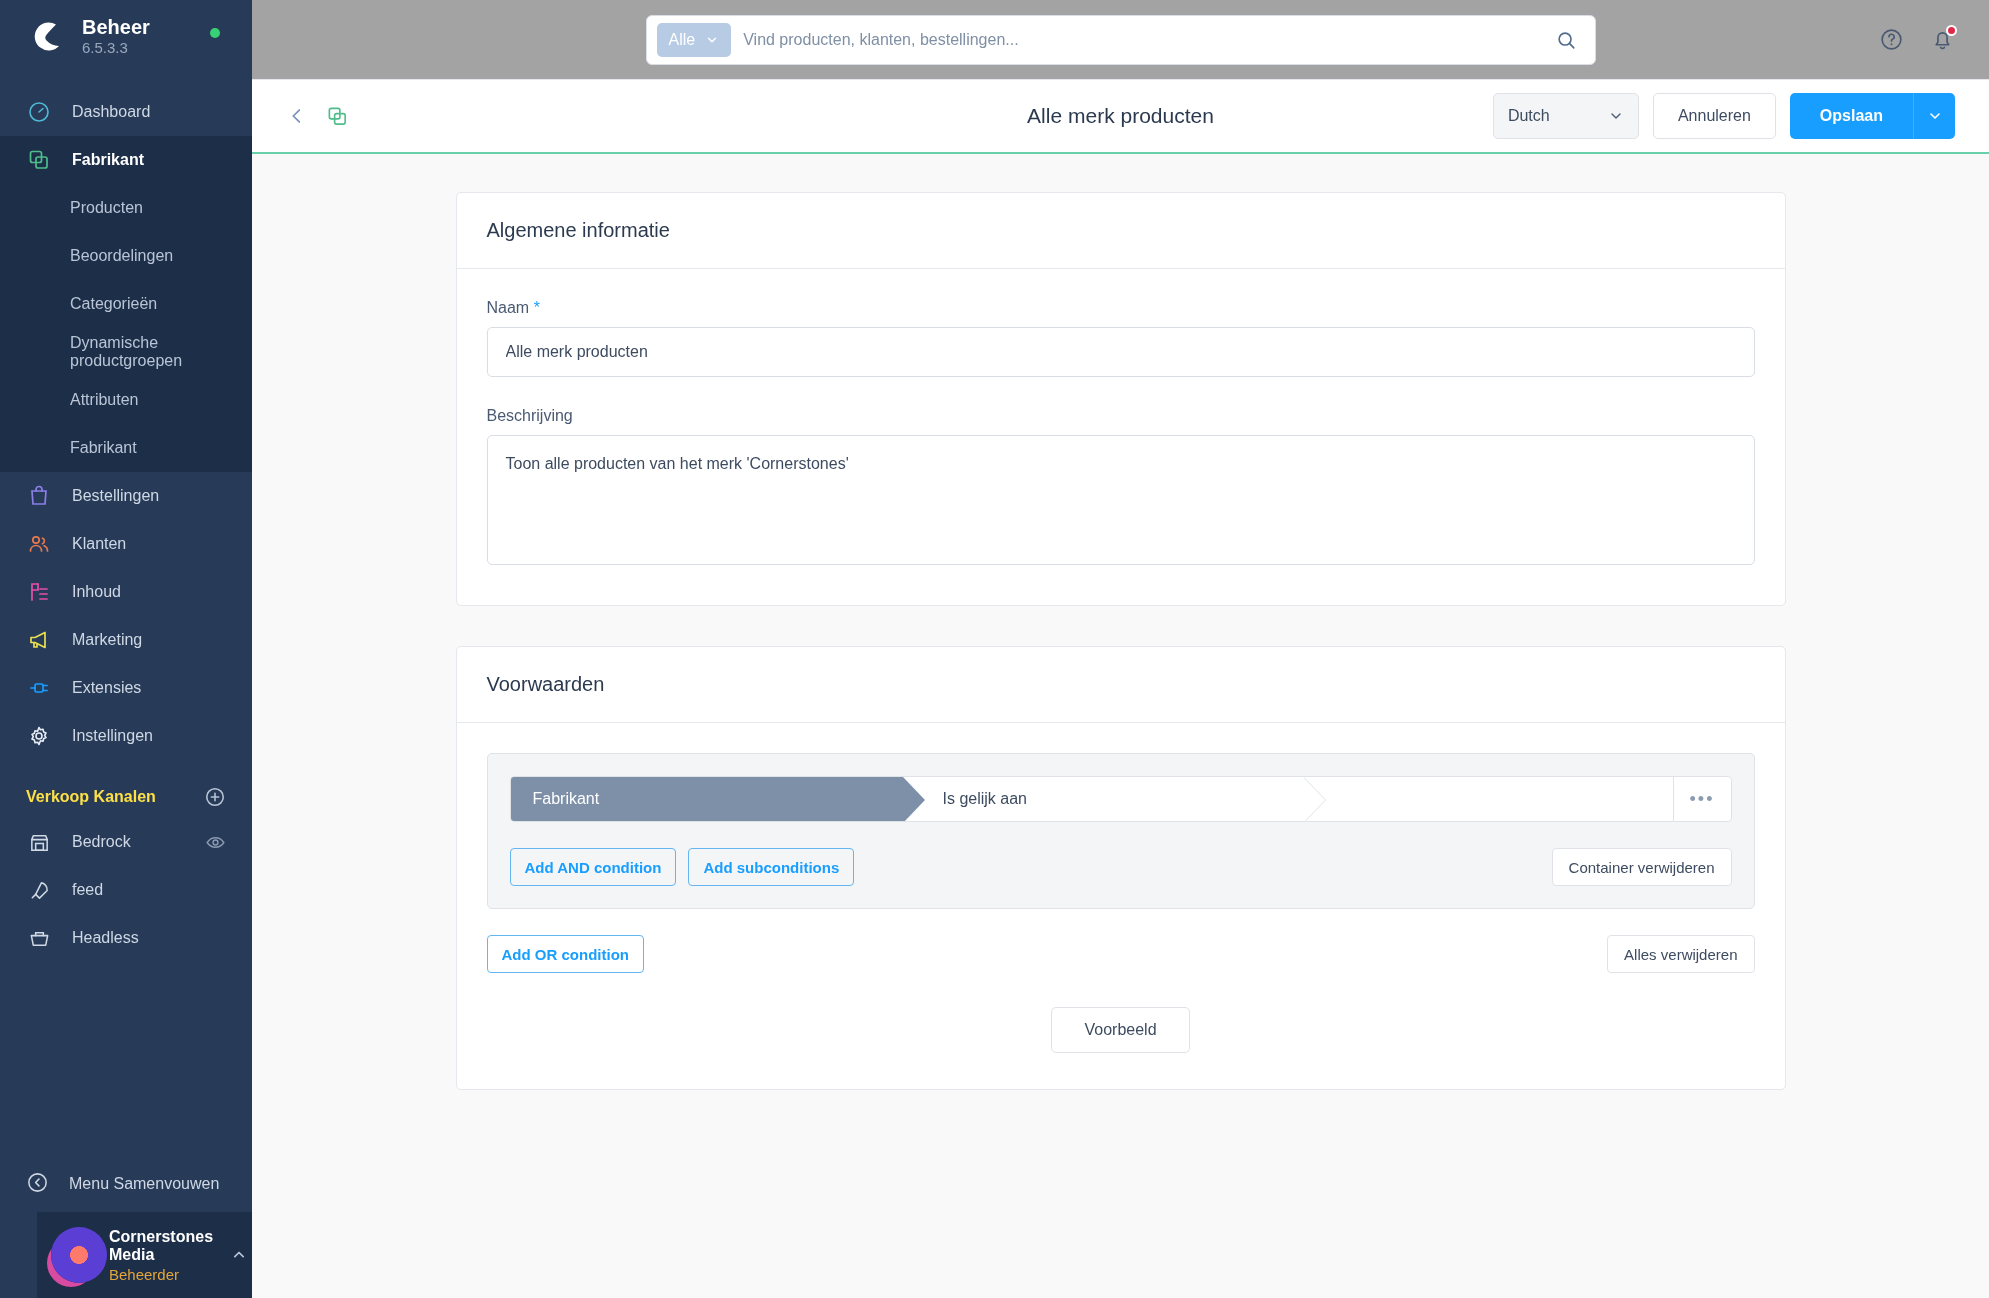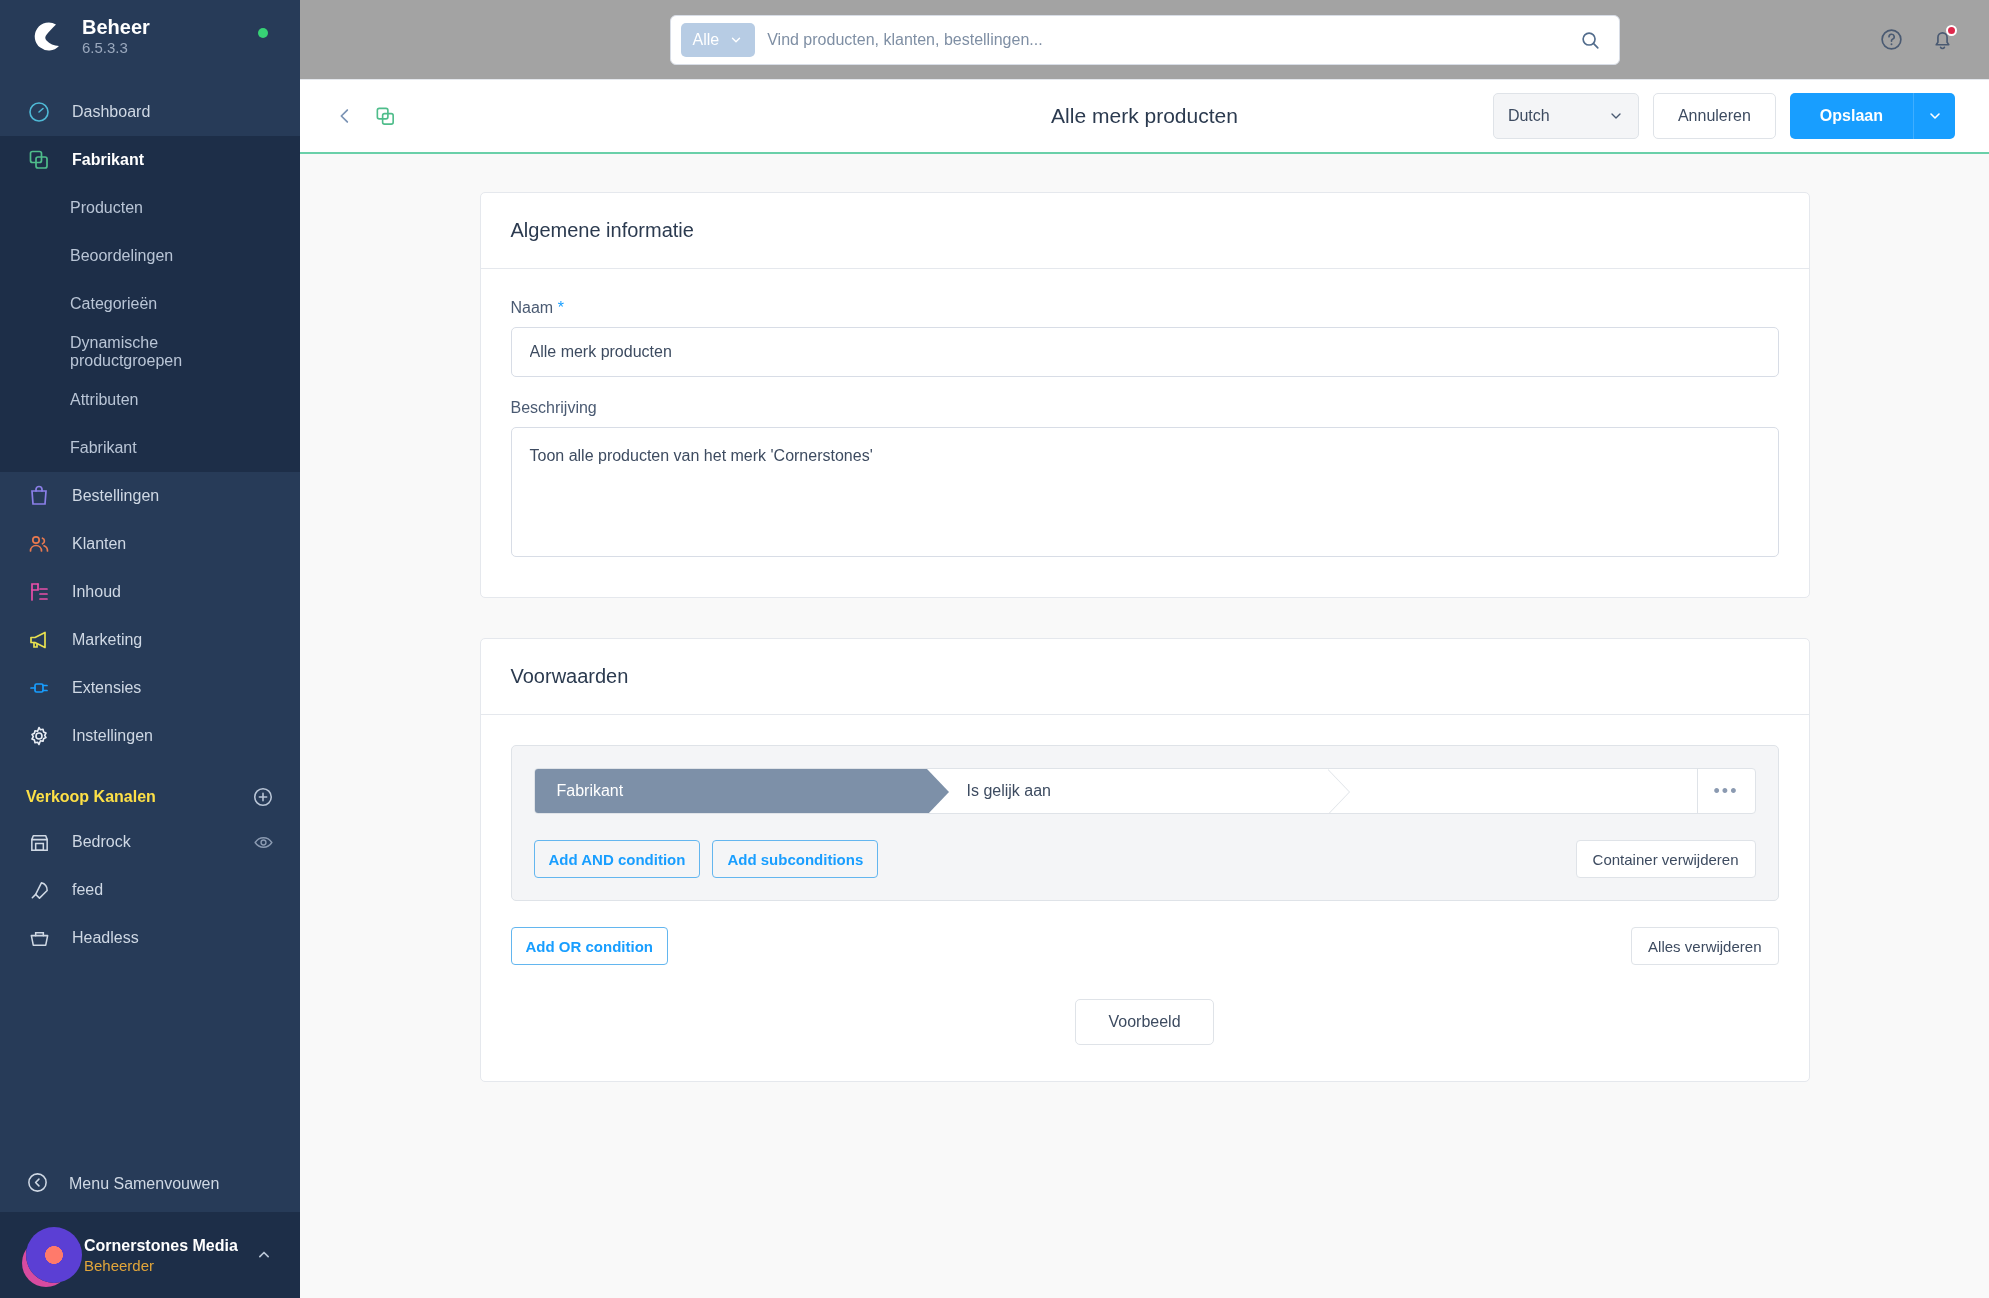--- a/index.html
+++ b/index.html
@@ -6,21 +6,21 @@
   html, body {
     width: 1989px; height: 1298px;
     font-family: "Liberation Sans", sans-serif;
     background: #f9f9f9;
     overflow: hidden;
   }
   .app { display: flex; width: 1989px; height: 1298px; }
 
   
   .sidebar {
-    width: 300px; height: 1298px;
+    width: 252px; height: 1298px;
     background: #273b58;
     display: flex; flex-direction: column;
     flex-shrink: 0;
     position: relative;
   }
   .sb-head {
     height: 72px; display: flex; align-items: center;
     padding: 0 26px; gap: 16px; position: relative;
   }
   .sb-logo { width: 40px; height: 40px; flex-shrink: 0; }
@@ -67,21 +67,21 @@
   .chan-eye { color: #8b9ab1; display: flex; }
 
   .sb-collapse {
     display: flex; align-items: center; gap: 20px;
     height: 56px; padding: 0 26px;
     color: #cfd8e4; font-size: 16px; cursor: pointer;
   }
   .sb-user {
     height: 86px; background: #1d2e48;
     display: flex; align-items: center; gap: 16px;
-    padding: 0 26px; cursor: pointer;
+    padding: 0 14px; cursor: pointer; margin-left: 37px;
   }
   .avatar {
     width: 56px; height: 56px; border-radius: 50%;
     background: radial-gradient(circle at 50% 50%, #ff7a6b 0 22%, #5b3fd4 23% 100%);
     position: relative; flex-shrink: 0;
     box-shadow: -8px 8px 0 -4px #d84ba0;
   }
   .user-meta { display: flex; flex-direction: column; gap: 2px; flex: 1; margin-left: -14px; }
   .user-name { color: #fff; font-size: 16px; font-weight: bold; }
   .user-role { color: #e2a63a; font-size: 15px; }
@@ -164,21 +164,21 @@
   .card {
     width: 1330px; margin: 0 auto 40px auto;
     background: #fff; border: 1px solid #e5e8ed; border-radius: 5px;
   }
   .card-head {
     padding: 26px 30px; border-bottom: 1px solid #e5e8ed;
     font-size: 20px; color: #2b3a4f; font-weight: 500;
   }
   .card-body { padding: 30px 30px 36px 30px; }
 
-  .field { margin-bottom: 22px; }
+  .field { margin-bottom: 30px; }
   .field:last-child { margin-bottom: 0; }
   .field-label { font-size: 16px; color: #4a5a72; margin-bottom: 10px; display: block; }
   .req { color: #189eff; }
   .text-input {
     width: 100%; height: 50px; border: 1px solid #d8dde6; border-radius: 5px;
     padding: 0 18px; font-size: 16px; color: #3d4b60;
     font-family: "Liberation Sans", sans-serif; outline: none; background: #fff;
   }
   .textarea {
     width: 100%; height: 130px; border: 1px solid #d8dde6; border-radius: 5px;

